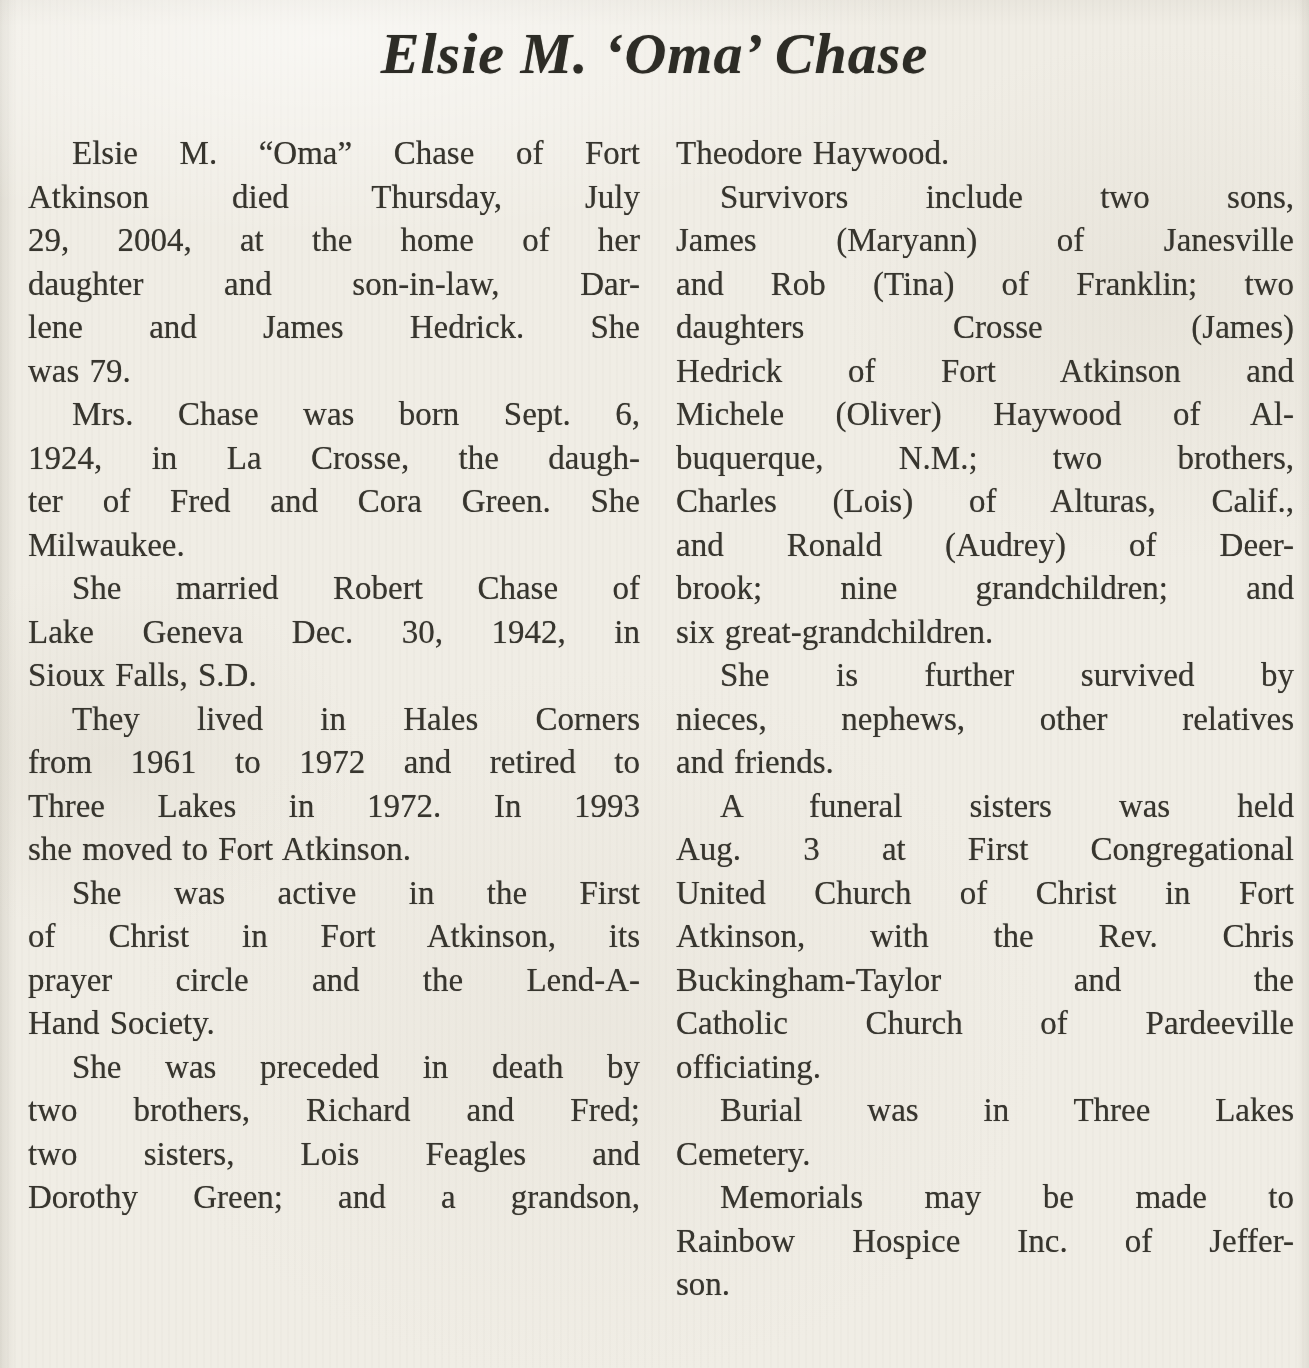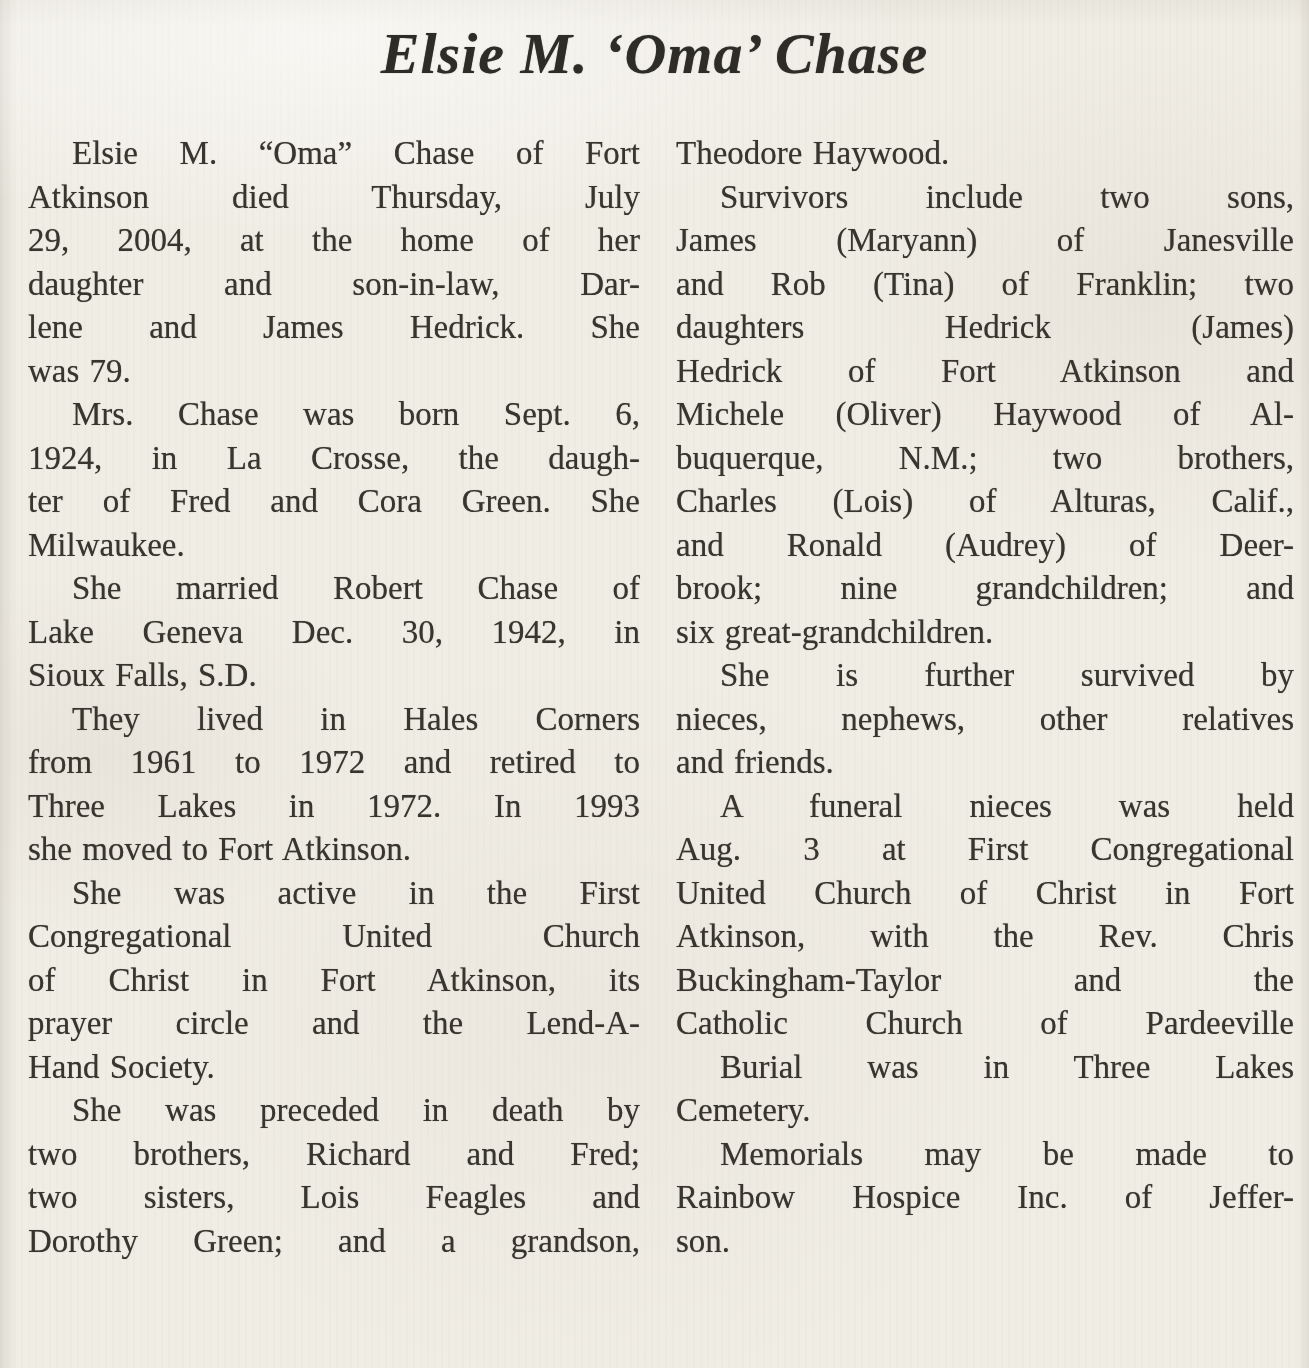--- a/index.html
+++ b/index.html
@@ -91,61 +91,61 @@
           <div class="line last">Sioux Falls, S.D.</div>
         </div>
         <div class="para">
           <div class="line indent">They lived in Hales Corners</div>
           <div class="line">from 1961 to 1972 and retired to</div>
           <div class="line">Three Lakes in 1972.  In 1993</div>
           <div class="line last">she moved to Fort Atkinson.</div>
         </div>
         <div class="para">
           <div class="line indent">She was active in the First</div>
-          <div class="line">Congregational United Church</div>
           <div class="line">of Christ in Fort Atkinson, its</div>
           <div class="line">prayer circle and the Lend-A-</div>
           <div class="line last">Hand Society.</div>
         </div>
         <div class="para">
           <div class="line indent">She was preceded in death by</div>
           <div class="line">two brothers, Richard and Fred;</div>
           <div class="line">two sisters, Lois Feagles and</div>
           <div class="line">Dorothy Green; and a grandson,</div>
         </div>
       </div>
     <div class="col col-right">
         <div class="para">
           <div class="line last">Theodore Haywood.</div>
         </div>
         <div class="para">
           <div class="line indent">Survivors include two sons,</div>
           <div class="line">James (Maryann) of Janesville</div>
           <div class="line">and Rob (Tina) of Franklin; two</div>
-          <div class="line">daughters Hedrick (James)</div>
+          <div class="line">daughters Crosse (James)</div>
           <div class="line">Hedrick of Fort Atkinson and</div>
           <div class="line">Michele (Oliver) Haywood of Al-</div>
           <div class="line">buquerque, N.M.; two brothers,</div>
           <div class="line">Charles (Lois) of Alturas, Calif.,</div>
           <div class="line">and Ronald (Audrey) of Deer-</div>
           <div class="line">brook; nine grandchildren; and</div>
           <div class="line last">six great-grandchildren.</div>
         </div>
         <div class="para">
           <div class="line indent">She is further survived by</div>
           <div class="line">nieces, nephews, other relatives</div>
           <div class="line last">and friends.</div>
         </div>
         <div class="para">
-          <div class="line indent">A funeral nieces was held</div>
+          <div class="line indent">A funeral sisters was held</div>
           <div class="line">Aug. 3 at First Congregational</div>
           <div class="line">United Church of Christ in Fort</div>
           <div class="line">Atkinson, with the Rev. Chris</div>
           <div class="line">Buckingham-Taylor and the</div>
           <div class="line">Catholic Church of Pardeeville</div>
+          <div class="line last">officiating.</div>
         </div>
         <div class="para">
           <div class="line indent">Burial was in Three Lakes</div>
           <div class="line last">Cemetery.</div>
         </div>
         <div class="para">
           <div class="line indent">Memorials may be made to</div>
           <div class="line">Rainbow Hospice Inc. of Jeffer-</div>
           <div class="line last">son.</div>
         </div>

